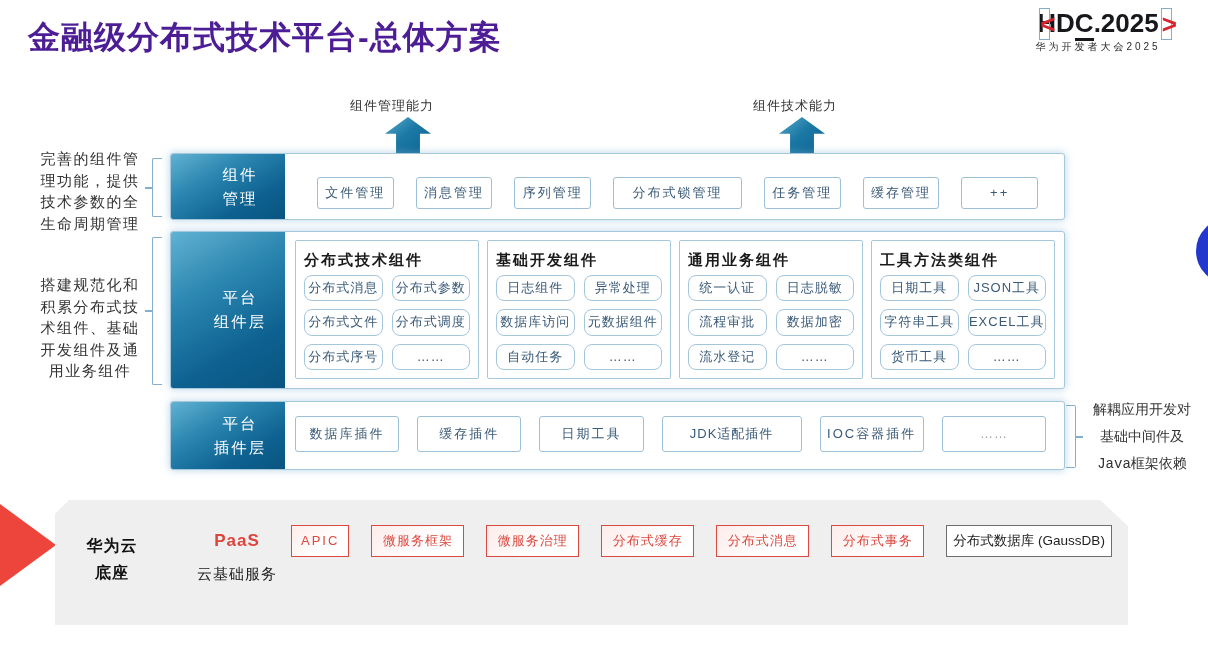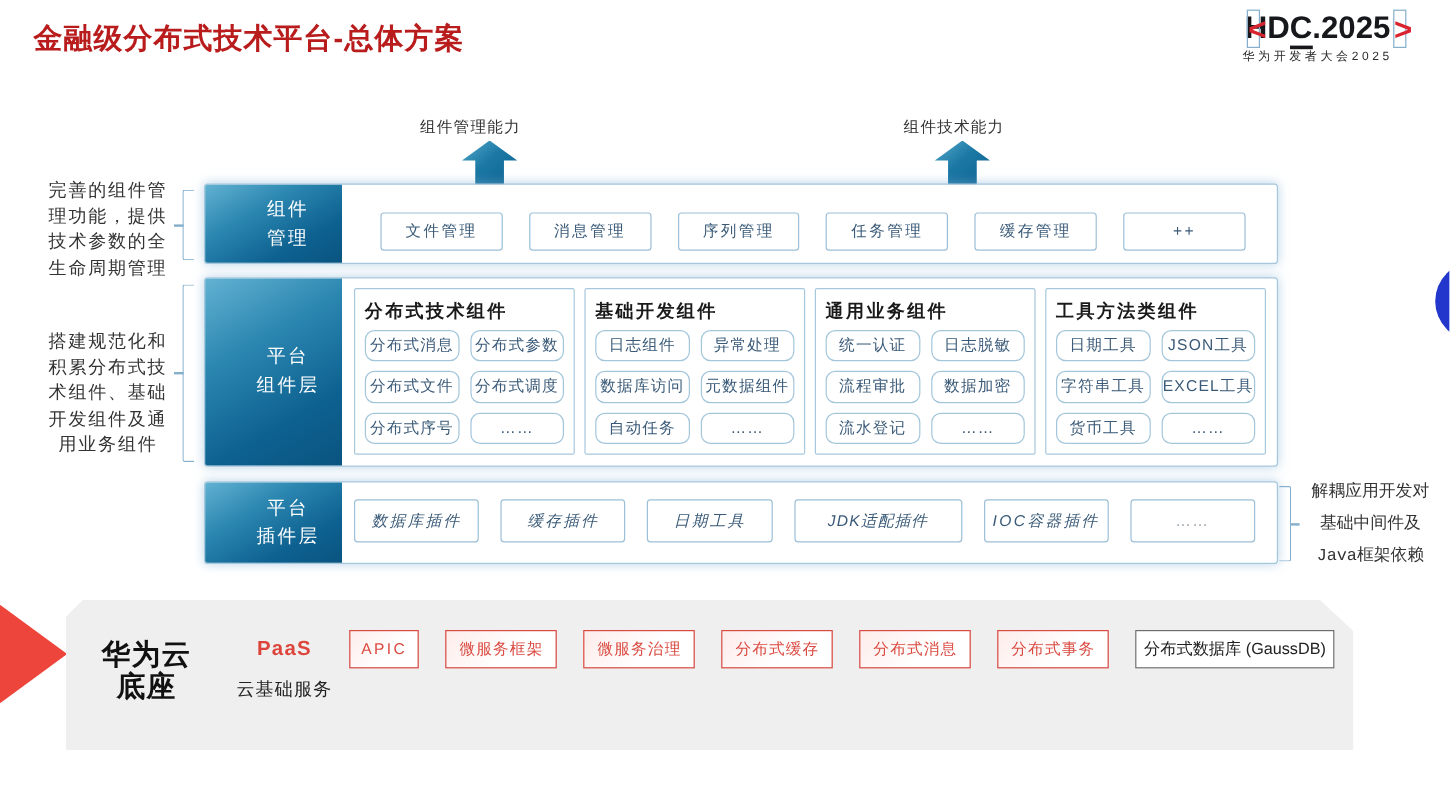--- a/index.html
+++ b/index.html
@@ -1,20 +1,20 @@
 <!DOCTYPE html>
 <html><head>
 <meta charset="utf-8">
 <style>
   html,body{margin:0;padding:0;background:#fff;}
   .stage{position:relative;width:1208px;height:663px;background:#ffffff;overflow:hidden;
          font-family:"Liberation Sans","DejaVu Sans",sans-serif;color:#222;}
 
   
-  .page-title{position:absolute;left:28px;top:16px;font-size:24px;font-weight:bold;color:#b91c1c;letter-spacing:1px;}
+  .page-title{position:absolute;left:28px;top:16px;font-size:32px;font-weight:bold;color:#4c1d95;letter-spacing:1px;}
   .hdc-logo{position:absolute;right:8px;top:8px;width:204px;text-align:center;}
   .hdc-top{font-size:26px;font-weight:bold;color:#17181c;line-height:30px;white-space:nowrap;}
   .hdc-top .bracket{color:#d9232e;margin:0 2px;}
   .hdc-top .c-underline{border-bottom:3px solid #17181c;}
   .hdc-sub{font-size:10px;letter-spacing:3px;color:#2b2b2b;margin-top:2px;white-space:nowrap;}
 
   
   .arrow-label{position:absolute;top:97px;width:160px;text-align:center;font-size:13px;color:#333;letter-spacing:1px;}
   .up-arrow{position:absolute;top:117px;width:46px;height:40px;
             background:linear-gradient(140deg,#55aacb 0%,#1b78a4 45%,#0d6190 100%);
@@ -43,40 +43,40 @@
   .row-label{width:90px;flex:0 0 90px;color:#fff;display:flex;align-items:center;justify-content:center;
              text-align:center;font-size:15.5px;letter-spacing:2px;line-height:24px;white-space:pre-line;
              background:linear-gradient(150deg,#62b2d2 0%,#2b86b0 35%,#0d6190 72%,#0a5480 100%);
              border-radius:2px 0 0 2px;padding-left:24px;}
   .row1{top:153px;height:65px;}
   .row2{top:231px;height:156px;}
   .row3{top:401px;height:67px;}
 
   .row-items{flex:1;display:flex;align-items:center;margin-top:12px;}
   .row1 .row-items{padding:0 26px 0 32px;gap:22px;}
-  .row3 .row-items{padding:0 18px 16px 10px;gap:18px;font-style:italic;}
+  .row3 .row-items{padding:0 18px 16px 10px;gap:18px;}
   .pill{flex:1;height:30px;line-height:30px;text-align:center;background:#fff;border:1px solid #9cc0d8;
         border-radius:3px;font-size:13px;color:#3a5a78;letter-spacing:2px;white-space:nowrap;}
   .row3 .pill{height:34px;line-height:34px;}
   .pill.wide{flex:1.7;}
   .pill.jdk{flex:1.35;letter-spacing:1px;}
   .muted{color:#9aa3ab;letter-spacing:1px;}
 
   
   .groups{flex:1;display:flex;gap:8px;padding:8px 9px 9px 10px;}
   .group{flex:1;border:1px solid #a6c8dd;border-radius:2px;background:#fff;display:flex;flex-direction:column;padding:4px 8px 8px;}
   .group-title{height:30px;line-height:30px;text-align:left;font-size:15px;font-weight:bold;color:#1a1a1a;letter-spacing:2px;}
   .group-grid{flex:1;display:grid;grid-template-columns:1fr 1fr;gap:8px 9px;}
   .chip{border:1px solid #a3c6db;border-radius:8px;background:#fff;display:flex;align-items:center;justify-content:center;
         font-size:13px;color:#3a5a78;letter-spacing:1px;white-space:nowrap;}
 
   
   .cloud-panel{position:absolute;left:55px;top:500px;width:1073px;height:125px;background:#efefef;
                clip-path:polygon(14px 0,calc(100% - 28px) 0,100% 26px,100% 100%,0 100%,0 14px);}
-  .cloud-label{position:absolute;left:14px;top:32px;width:106px;text-align:center;font-size:24px;font-weight:bold;
+  .cloud-label{position:absolute;left:4px;top:32px;width:106px;text-align:center;font-size:16px;font-weight:bold;
                color:#111;line-height:27px;white-space:pre-line;letter-spacing:1px;}
   .cloud-rows{position:absolute;left:128px;top:25px;right:16px;}
   .svc-row{display:flex;align-items:center;margin-bottom:8px;}
   .svc-row-label{width:108px;flex:0 0 108px;text-align:center;}
   .paas-label{font-size:17px;font-weight:bold;color:#dd443b;letter-spacing:1px;}
   .iaas-label{font-size:15px;color:#222;letter-spacing:1px;}
   .paas-items{flex:1;display:flex;gap:22px;align-items:center;}
   .iaas-items{flex:1;display:flex;gap:18px;align-items:center;}
   .redbox{flex:1;height:30px;line-height:30px;text-align:center;border:1px solid #da4a41;color:#da4a41;
           background:linear-gradient(135deg,#fdecea 0%,#ffffff 60%);font-size:13px;letter-spacing:1px;white-space:nowrap;}
@@ -119,20 +119,21 @@
   <div class="bracket bracket-left bk1"></div>
   <div class="bracket bracket-left bk2"></div>
 
   <div class="row row1">
     <div class="row-label">组件
 管理</div>
     <div class="row-items">
       <div class="pill">文件管理</div>
       <div class="pill">消息管理</div>
       <div class="pill">序列管理</div>
+      <div class="pill wide">分布式锁管理</div>
       <div class="pill">任务管理</div>
       <div class="pill">缓存管理</div>
       <div class="pill">++</div>
     </div>
   </div>
 
   <div class="row row2">
     <div class="row-label">平台
 组件层</div>
     <div class="groups">

